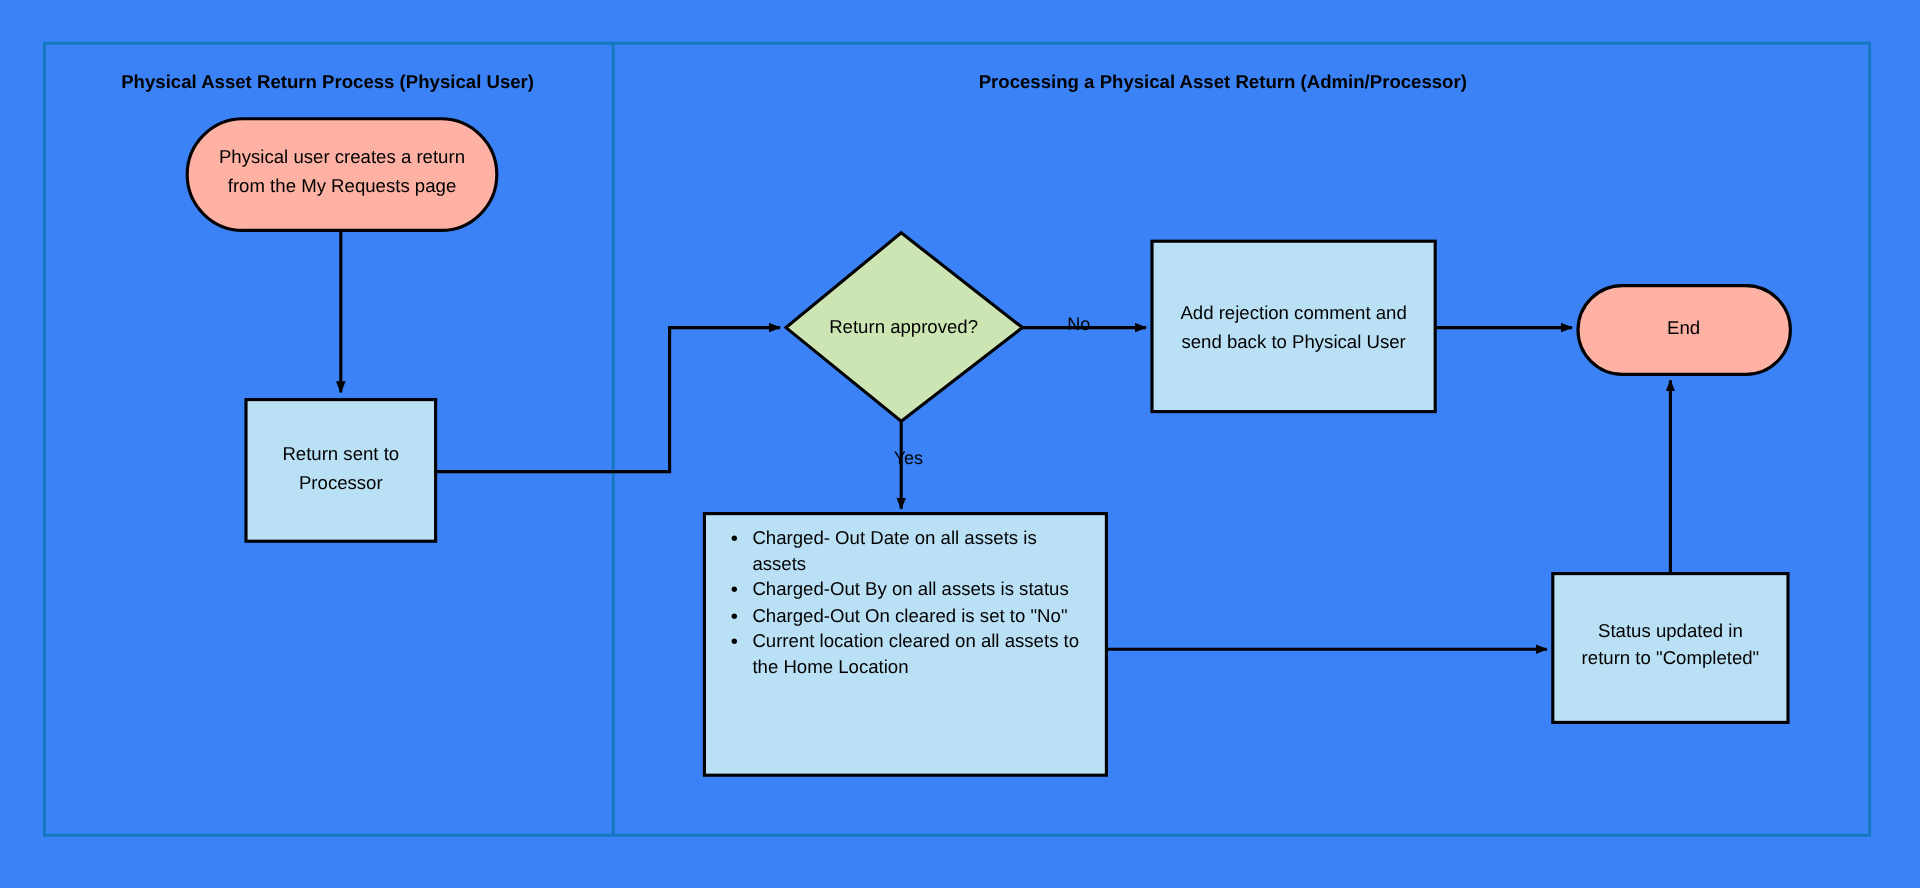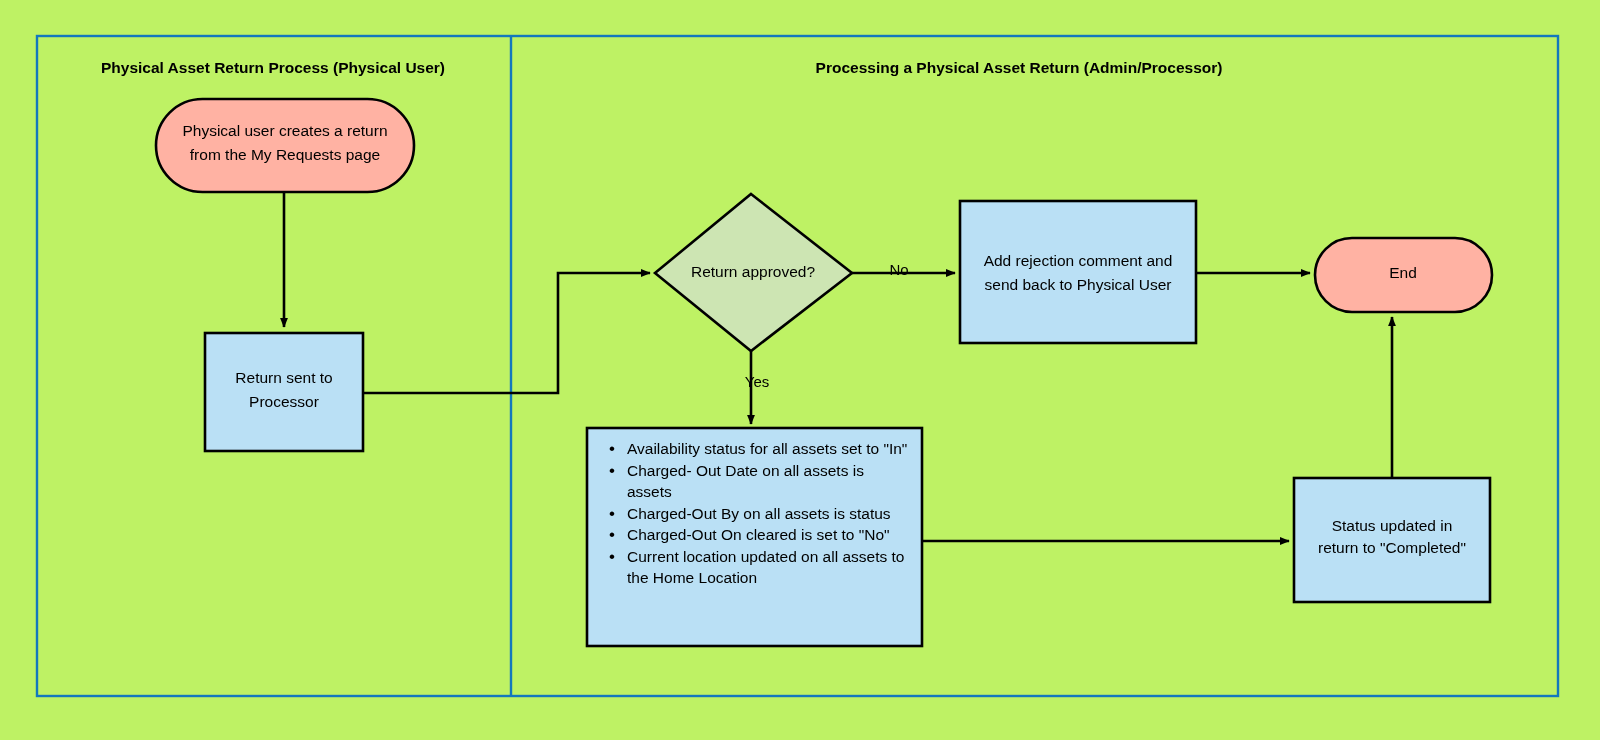--- a/index.html
+++ b/index.html
@@ -8,21 +8,21 @@
     padding: 0;
     background: #ffffff;
   }
   body {
     font-family: "Liberation Sans", sans-serif;
   }
   #canvas {
     position: relative;
     width: 1600px;
     height: 740px;
-    background: #bef264;
+    background: #3b82f6;
     overflow: hidden;
   }
   svg#diagram {
     position: absolute;
     left: 0;
     top: 0;
     width: 1600px;
     height: 740px;
   }
   .pool-frame {
@@ -152,21 +152,20 @@
 
     <rect class="shape fill-blue" x="587" y="428" width="335" height="218"></rect>
 
     <rect class="shape fill-blue" x="1294" y="478" width="196" height="124"></rect>
     <text class="node-text" x="1392" y="527">Status updated in</text>
     <text class="node-text" x="1392" y="549">return to "Completed"</text>
   </svg>
 
   <div class="bullet-list" style="left:587px; top:431px; width:335px; height:212px;">
     <ul>
-      <li>Availability status for all assets set to "In"</li>
       <li>Charged- Out Date on all assets is assets</li>
       <li>Charged-Out By on all assets is status</li>
       <li>Charged-Out On cleared  is set to "No"</li>
-      <li>Current location updated on all assets to the Home Location</li>
+      <li>Current location cleared on all assets to the Home Location</li>
     </ul>
   </div>
 
 </div>
 
 </body></html>

